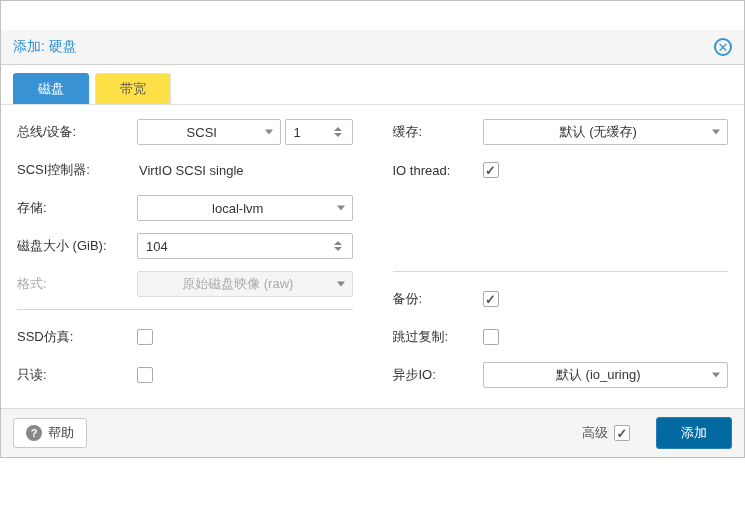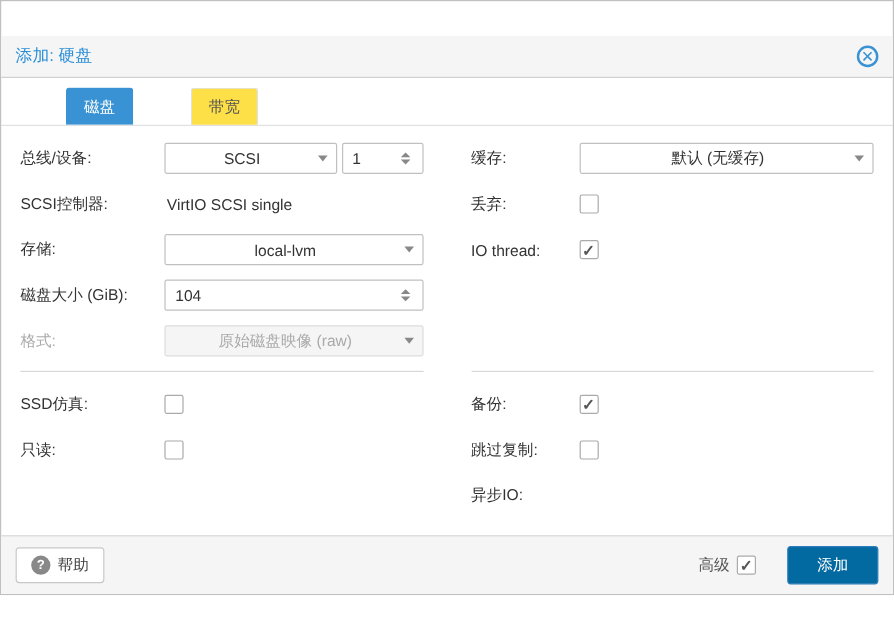--- a/index.html
+++ b/index.html
@@ -2,21 +2,21 @@
 <html><head>
 <meta charset="utf-8">
 <style>
 * { box-sizing: border-box; margin: 0; padding: 0; }
 body { font-family: "Helvetica Neue", Arial, sans-serif; font-size: 13px; color: #333; background: #fff; width: 745px; }
 .dialog { width: 745px; border: 1px solid #c0c0c0; }
 .titlebar { background: #f5f5f5; border-bottom: 1px solid #d0d0d0; padding: 8px 12px; display: flex; align-items: center; justify-content: space-between; margin-top: 29px; }
 .titlebar-title { color: #2b8fd8; font-size: 14px; }
 .close-icon { width: 18px; height: 18px; border: 2px solid #3892d3; border-radius: 50%; display: flex; align-items: center; justify-content: center; color: #3892d3; cursor: pointer; font-size: 13px; line-height: 1; }
 .tabs { display: flex; gap: 6px; padding: 8px 12px 0 12px; border-bottom: 1px solid #e0e0e0; }
-.tab { padding: 6px 14px; border: 1px solid transparent; border-bottom: none; cursor: pointer; color: #555; border-radius: 3px 3px 0 0; margin-left: 42px; }
+.tab { padding: 6px 24px; border: 1px solid transparent; border-bottom: none; cursor: pointer; color: #555; border-radius: 3px 3px 0 0; }
 .tab.active { background: #3892d3; color: #fff; }
 .tab.inactive { background: #fde047; border-color: #e0e0e0; }
 .body { padding: 14px 16px 8px 16px; }
 .cols { display: flex; gap: 40px; }
 .col { flex: 1; }
 .row { display: flex; align-items: center; margin-bottom: 12px; min-height: 26px; }
 .label { width: 120px; color: #333; }
 .label.disabled { color: #aaa; }
 .field { flex: 1; display: flex; align-items: center; gap: 4px; }
 .select, .textinput { height: 26px; border: 1px solid #c0c0c0; background: #fff; padding: 0 22px 0 8px; font-size: 13px; position: relative; display: flex; align-items: center; width: 100%; border-radius: 2px; justify-content: center; }
@@ -134,26 +134,20 @@
 
         <div class="row">
           <span class="label" style="width:90px">缓存:</span>
           <div class="field">
             <div class="select">
               <span>默认 (无缓存)</span>
             </div>
           </div>
         </div>
 
-        <div class="row">
-          <span class="label" style="width:90px">丢弃:</span>
-          <div class="field">
-              <span class="checkbox"></span>
-            </div>
-        </div>
 
         <div class="row">
           <span class="label" style="width:90px">IO thread:</span>
           <div class="field">
               <span class="checkbox checked"></span>
             </div>
         </div>
 
         <div class="row" style="visibility:hidden;min-height:26px"></div>
         <div class="row" style="visibility:hidden;min-height:26px"></div>
@@ -169,20 +163,25 @@
 
         <div class="row">
           <span class="label" style="width:90px">跳过复制:</span>
           <div class="field">
               <span class="checkbox"></span>
             </div>
         </div>
 
         <div class="row">
           <span class="label" style="width:90px">异步IO:</span>
+          <div class="field">
+            <div class="select">
+              <span>默认 (io_uring)</span>
+            </div>
+          </div>
         </div>
 
       </div>
     </div>
   </div>
 
   <div class="footer">
     <div class="help-btn">
       <span class="q">?</span>
       <span>帮助</span>

